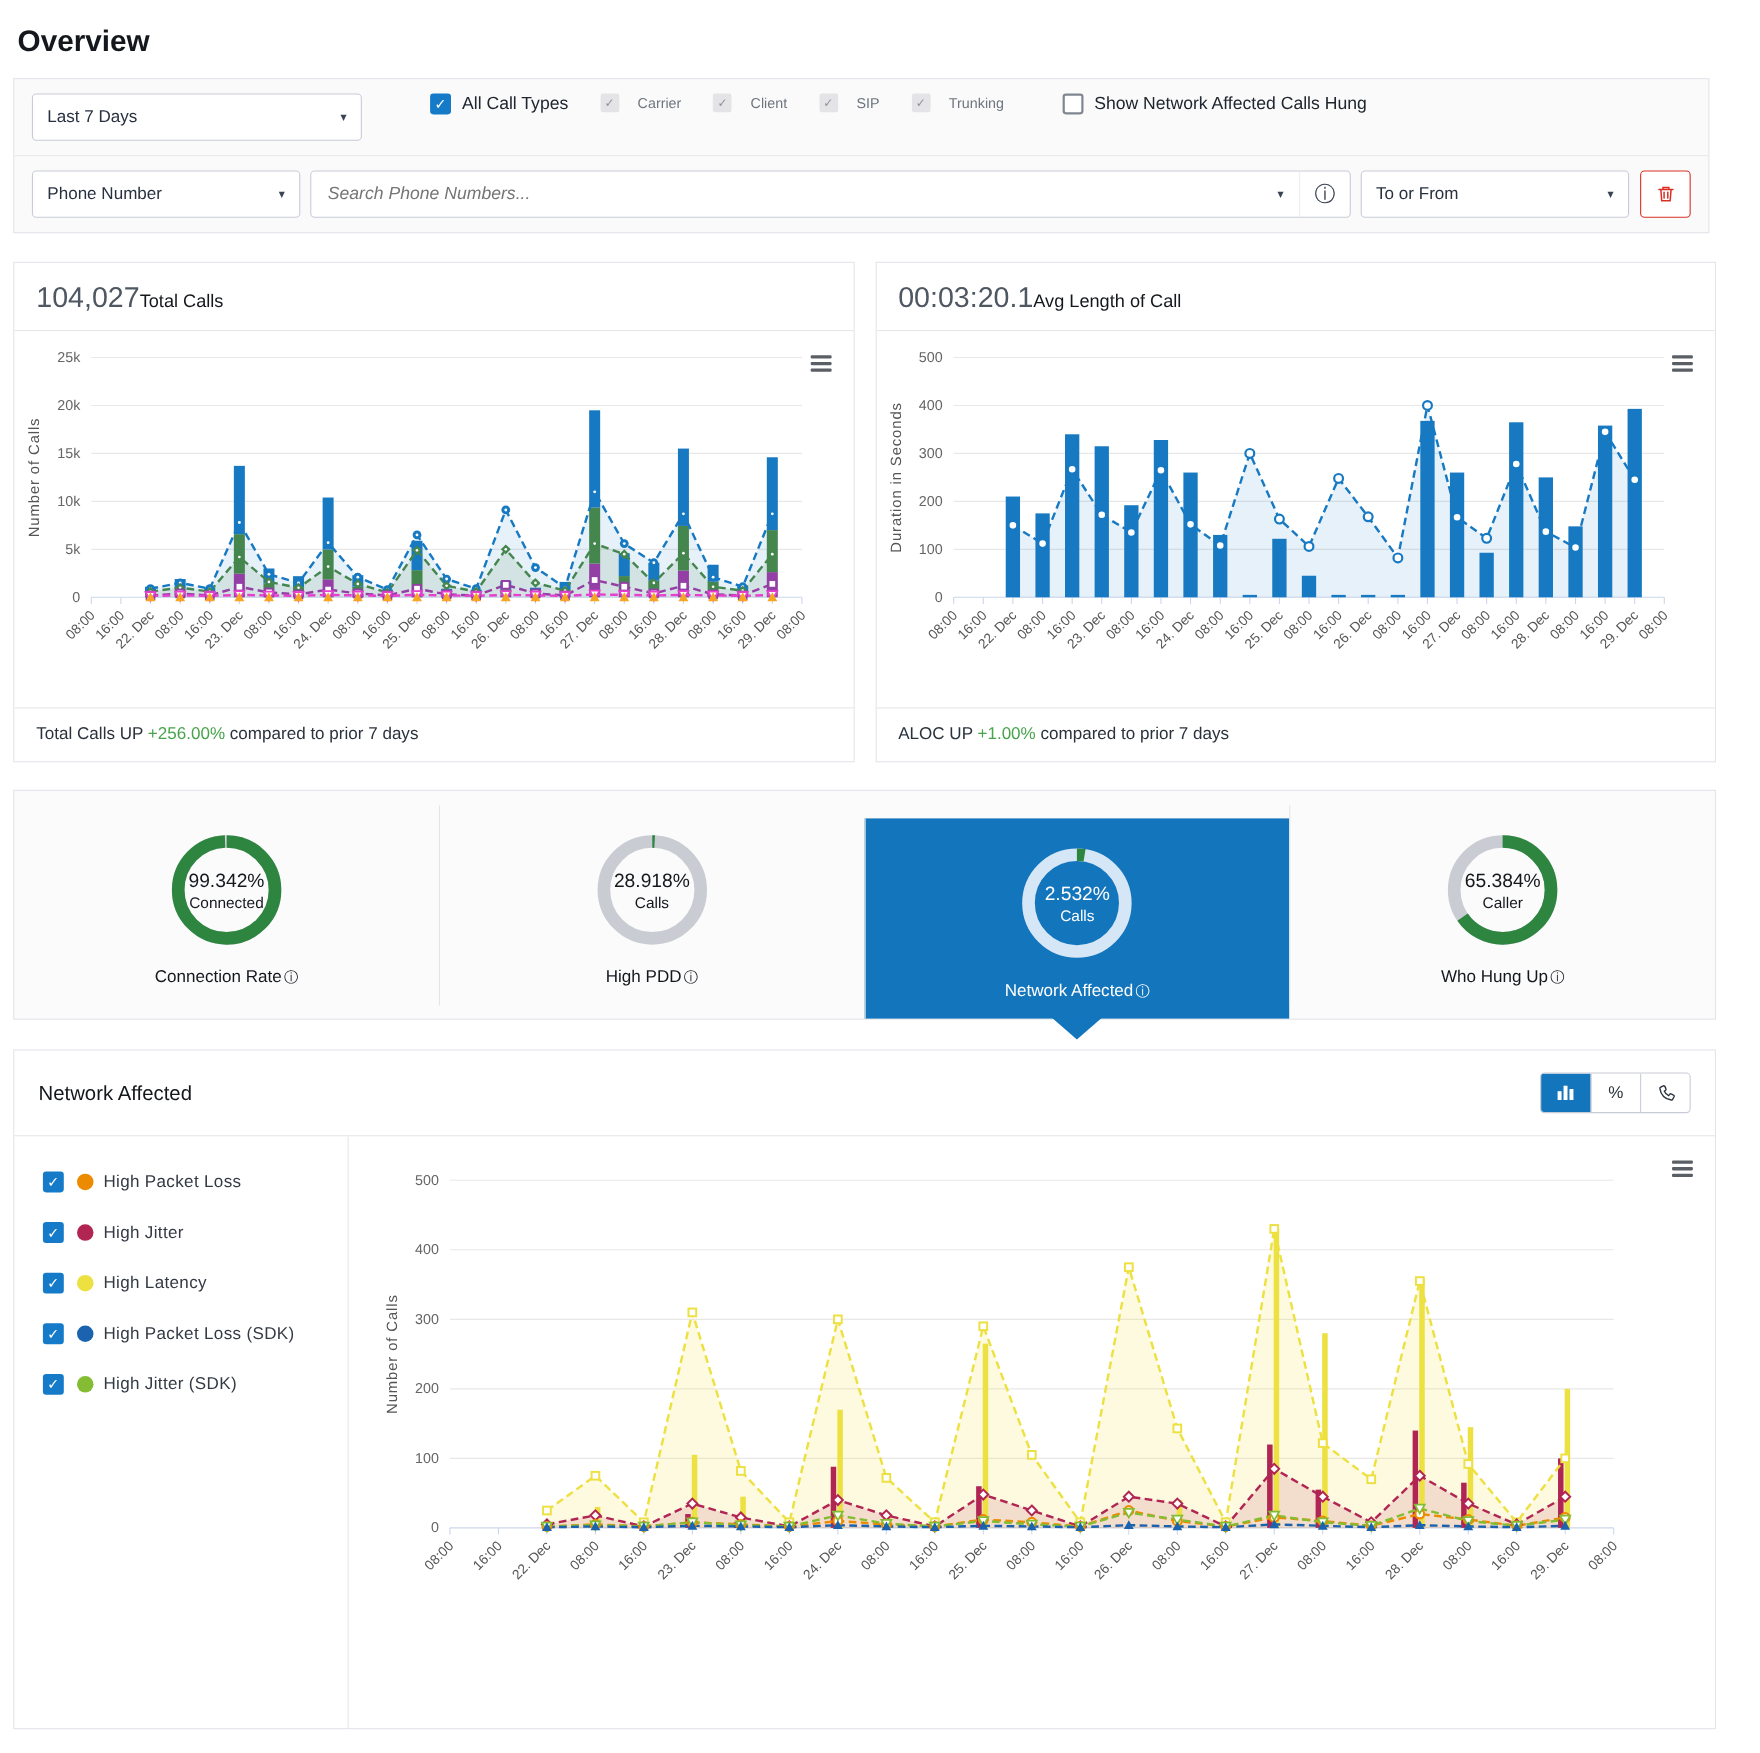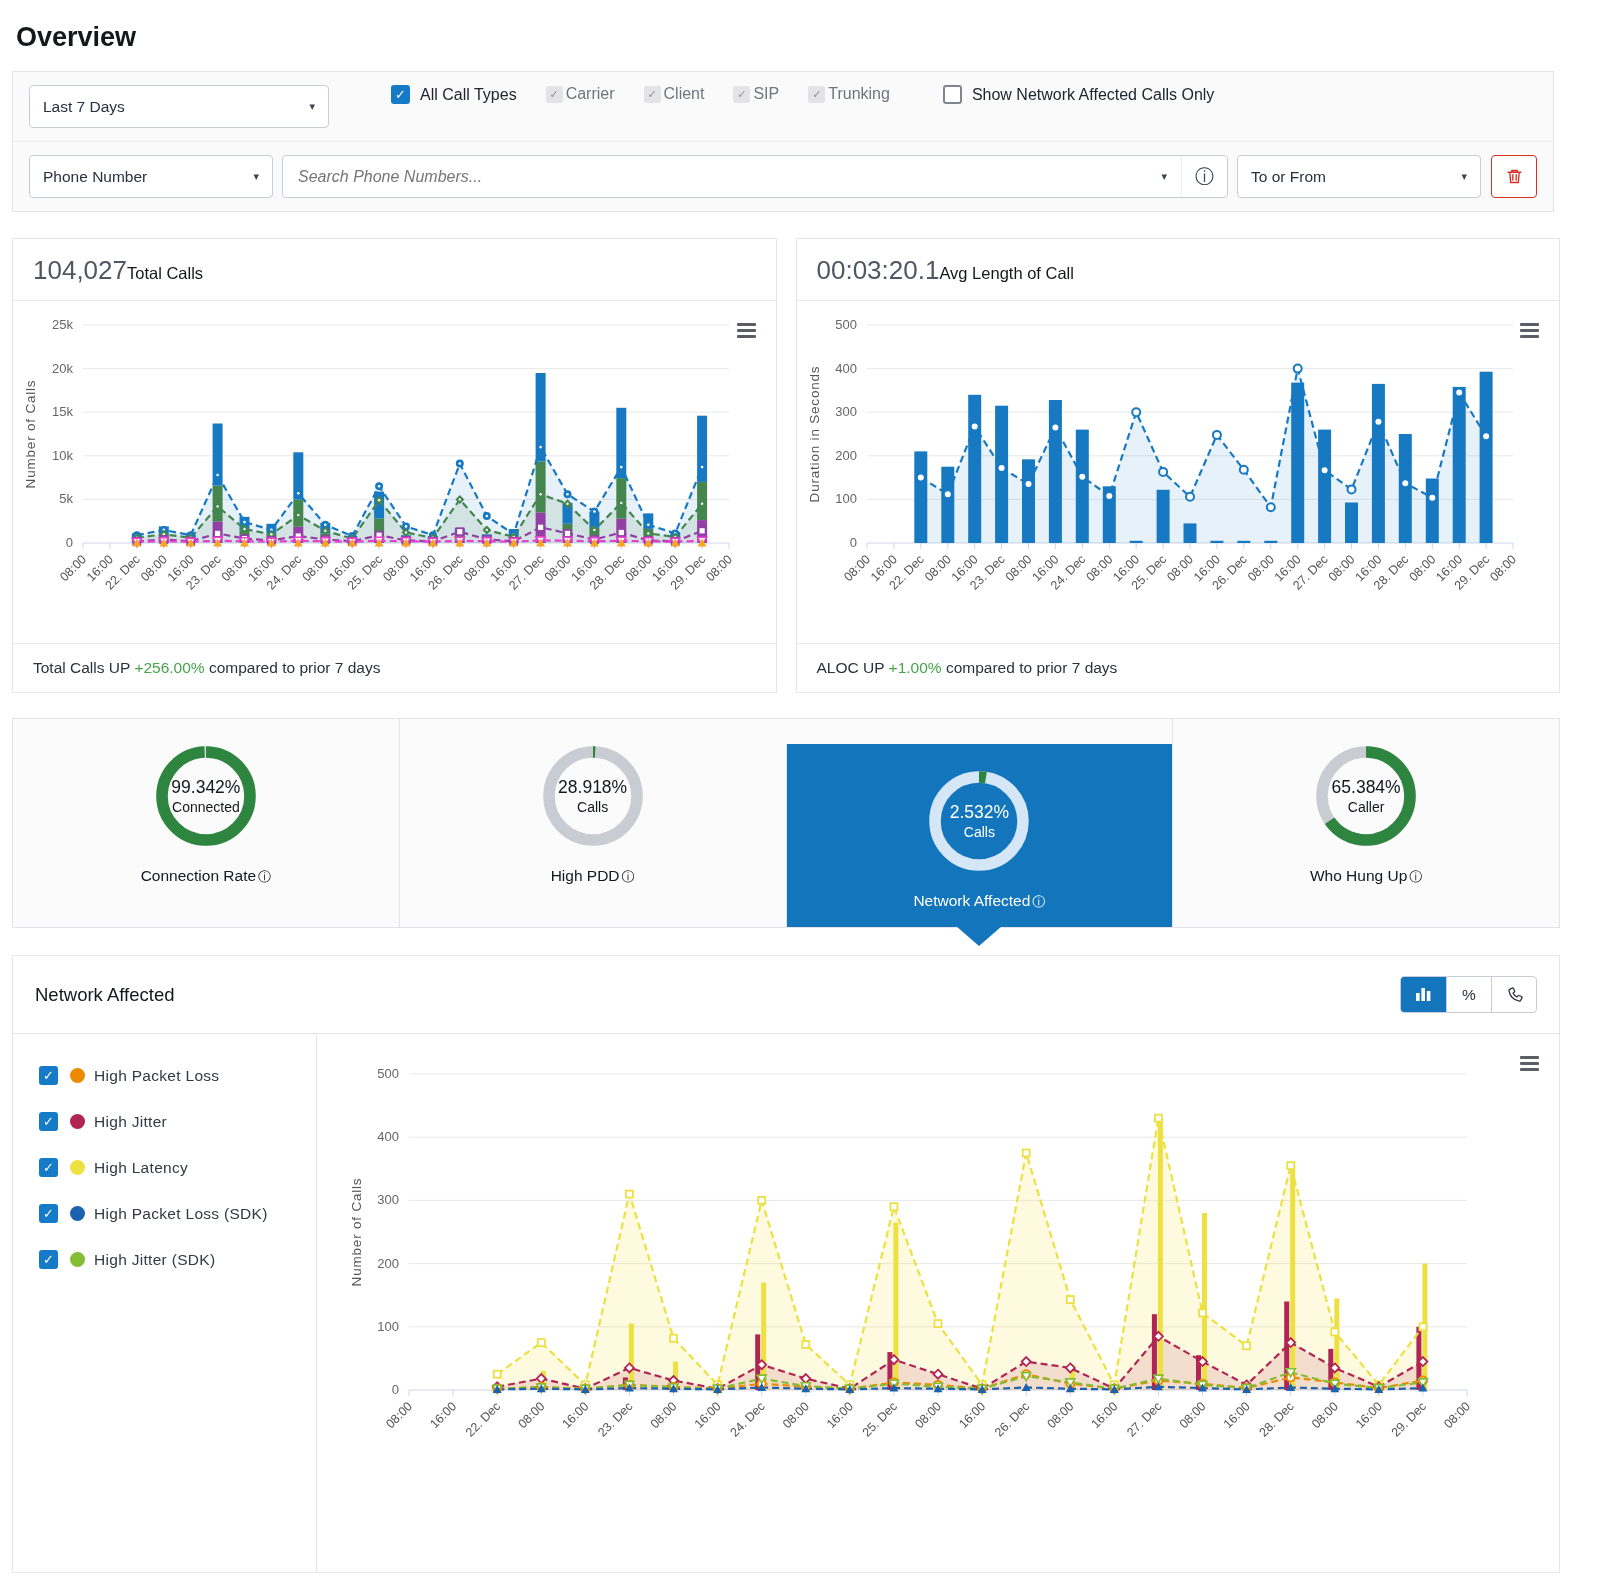--- a/index.html
+++ b/index.html
@@ -18,21 +18,21 @@
     font-size: 15.5px; color: #27313f; cursor: pointer; }
   .chev { color: #3a4452; font-size: 11px; margin-left: 10px; }
   .sel-daterange { width: 300px; margin-right: 62px; }
   .cb-item { display: flex; align-items: center; margin-right: 29px; cursor: pointer; }
   .checkbox { width: 19px; height: 19px; border-radius: 3px; display: flex; align-items: center;
     justify-content: center; font-size: 13px; flex: none; }
   .cb-blue { background: #157AC8; color: #fff; }
   .cb-muted { background: #E4E4E7; color: #8d929b; width: 17px; height: 17px; font-size: 11px; border-radius: 2px; }
   .cb-empty { background: #fff; border: 2px solid #80868F; width: 19px; height: 19px; }
   .lbl-dark { font-size: 16px; color: #20262e; margin-left: 10px; }
-  .lbl-gray { font-size: 16px; color: #6e757f; margin-left: 3px; }
+  .lbl-gray { font-size: 13px; color: #6e757f; margin-left: 17px; }
   .gap-lg { margin-left: 24px; }
   .sel-searchtype { width: 244px; margin-right: 9px; }
   .search-group { flex: 1; display: flex; align-items: center; background: #fff;
     border: 1px solid #C8CCD6; border-radius: 4px; height: 43px; margin-right: 9px; }
   .search-group input { border: none; outline: none; flex: 1; font-size: 16px; font-style: italic;
     color: #701a75; padding: 0 15px; font-family: inherit; background: transparent; }
   .search-chev { padding: 0 14px; color: #3a4452; font-size: 11px; }
   .info-cell { width: 46px; height: 100%; display: flex; align-items: center; justify-content: center;
     font-size: 19px; color: #3a4452; border-left: 1px solid #EDEEF1; cursor: pointer; }
   .sel-direction { width: 244px; margin-right: 10px; }
@@ -45,21 +45,21 @@
   .card-head { display: flex; align-items: baseline; gap: 0; padding: 16px 20px 14px; border-bottom: 1px solid #E7E7EA; }
   .card-value { font-size: 26px; color: #4F5862; }
   .card-label { font-size: 16.5px; color: #14171c; }
   .card-chart { position: relative; padding: 8px 4px 0 6px; }
   .burger { position: absolute; right: 20px; top: 22px; cursor: pointer; }
   .burger span { display: block; width: 19px; height: 3.2px; background: #5a5f66; margin-bottom: 2.6px; border-radius: 1px; }
   .card-foot { border-top: 1px solid #E7E7EA; padding: 15px 20px; font-size: 15.5px; color: #2a323c; }
   .delta { color: #47A44B; }
 
   
-  .kpi-row { display: flex; margin: 25px 40px 0 12px; border: 1px solid #E3E5EA; background: #FBFBFC; }
+  .kpi-row { display: flex; margin: 25px 40px 0 12px; border: 1px solid #E3E5EA; background: #FBFBFC; align-items: center; }
   .kpi { flex: 1; position: relative; display: flex; flex-direction: column; align-items: center;
     padding: 22px 0 16px; cursor: pointer; }
   .kpi + .kpi { border-left: 1px solid #E3E5EA; }
   .kpi.selected { background: #1375BC; margin-top: 25px; }
   .kpi-label { margin-top: 16px; font-size: 15.5px; color: #14171c; }
   .kpi.selected .kpi-label, .kpi.selected .donut-value, .kpi.selected .donut-sub { color: #fff; }
   .kpi-info { font-size: 13px; margin-left: 2px; }
   .donut-wrap { position: relative; width: 110px; height: 110px; }
   .donut-text { position: absolute; inset: 0; display: flex; flex-direction: column; align-items: center; justify-content: center; }
   .donut-value { font-size: 17.5px; color: #14171c; }
@@ -110,21 +110,21 @@
     <div class="cb-item">
       <span class="checkbox cb-muted">✓</span>
       <span class="lbl-gray">SIP</span>
     </div>
     <div class="cb-item">
       <span class="checkbox cb-muted">✓</span>
       <span class="lbl-gray">Trunking</span>
     </div>
     <div class="cb-item gap-lg">
       <span class="checkbox cb-empty"></span>
-      <span class="lbl-dark">Show Network Affected Calls Only</span>
+      <span class="lbl-dark">Show Network Affected Calls Hung</span>
     </div>
   </div>
   <div class="frow">
     <div class="select sel-searchtype">
       <span>Phone Number</span>
       <span class="chev">▾</span>
     </div>
     <div class="search-group">
       <input type="text" placeholder="Search Phone Numbers..." style="">
       <span class="search-chev">▾</span>

